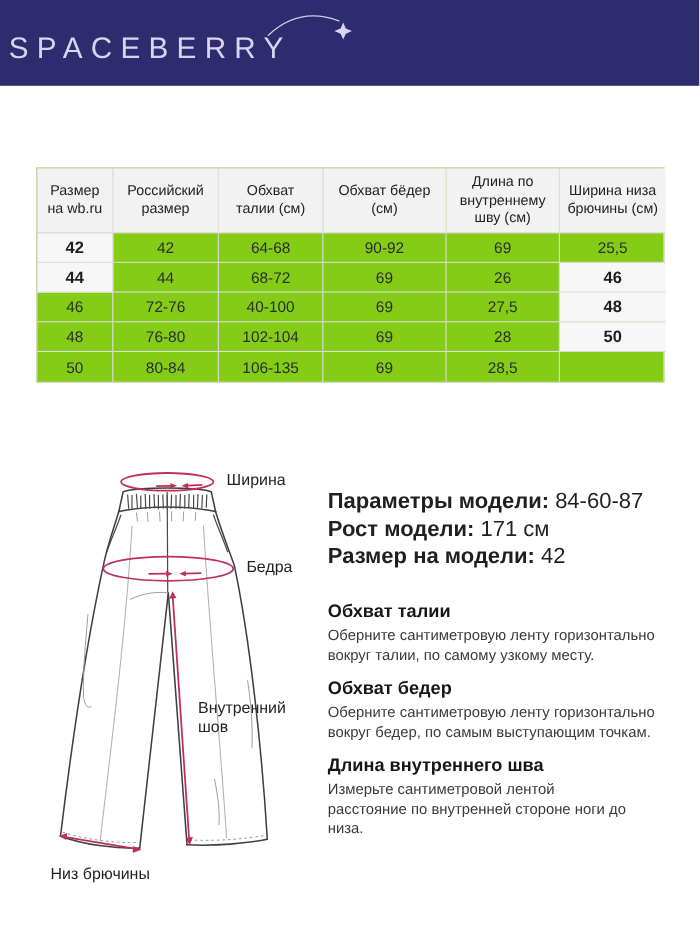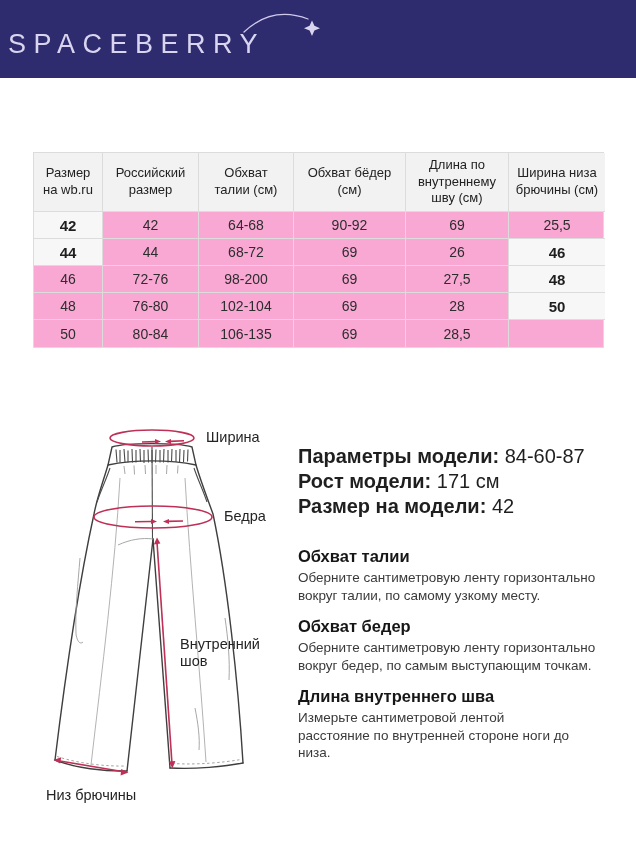--- a/index.html
+++ b/index.html
@@ -17,21 +17,21 @@
   .logo-text {
     color:#d9d5f0; font-size:27px; letter-spacing:7.5px; font-weight:400;
     padding-left:8px; padding-top:10px;
   }
   .logo-star { position:absolute; left:240px; top:8px; width:100px; height:32px; }
 
   
   .size-table {
     position:absolute; left:33px; top:152px; width:571px;
     display:grid; grid-template-columns:69px 96px 95px 112px 103px 96px;
-    border:1px solid #dcdcdc; background:#f9a8d4;
+    border:1px solid #dcdcdc; background:#84cc16;
   }
   .size-table > div {
     border-right:1px solid #dcdcdc; border-bottom:1px solid #dcdcdc;
     display:flex; align-items:center; justify-content:center; text-align:center;
   }
   .size-table > div:nth-child(6n) { border-right:none; }
   .size-table > div:nth-child(n+31) { border-bottom:none; }
   .th {
     height:59px; background:#f2f2f2; font-size:13px; line-height:1.3;
     color:#222222; font-weight:500; padding:4px 6px;
@@ -97,21 +97,21 @@
 
     <div class="td size-col">44</div>
     <div class="td">44</div>
     <div class="td">68-72</div>
     <div class="td">69</div>
     <div class="td">26</div>
 
     <div class="td size-col">46</div>
     <div class="td">46</div>
     <div class="td">72-76</div>
-    <div class="td">98-200</div>
+    <div class="td">40-100</div>
     <div class="td">69</div>
     <div class="td">27,5</div>
 
     <div class="td size-col">48</div>
     <div class="td">48</div>
     <div class="td">76-80</div>
     <div class="td">102-104</div>
     <div class="td">69</div>
     <div class="td">28</div>
 

